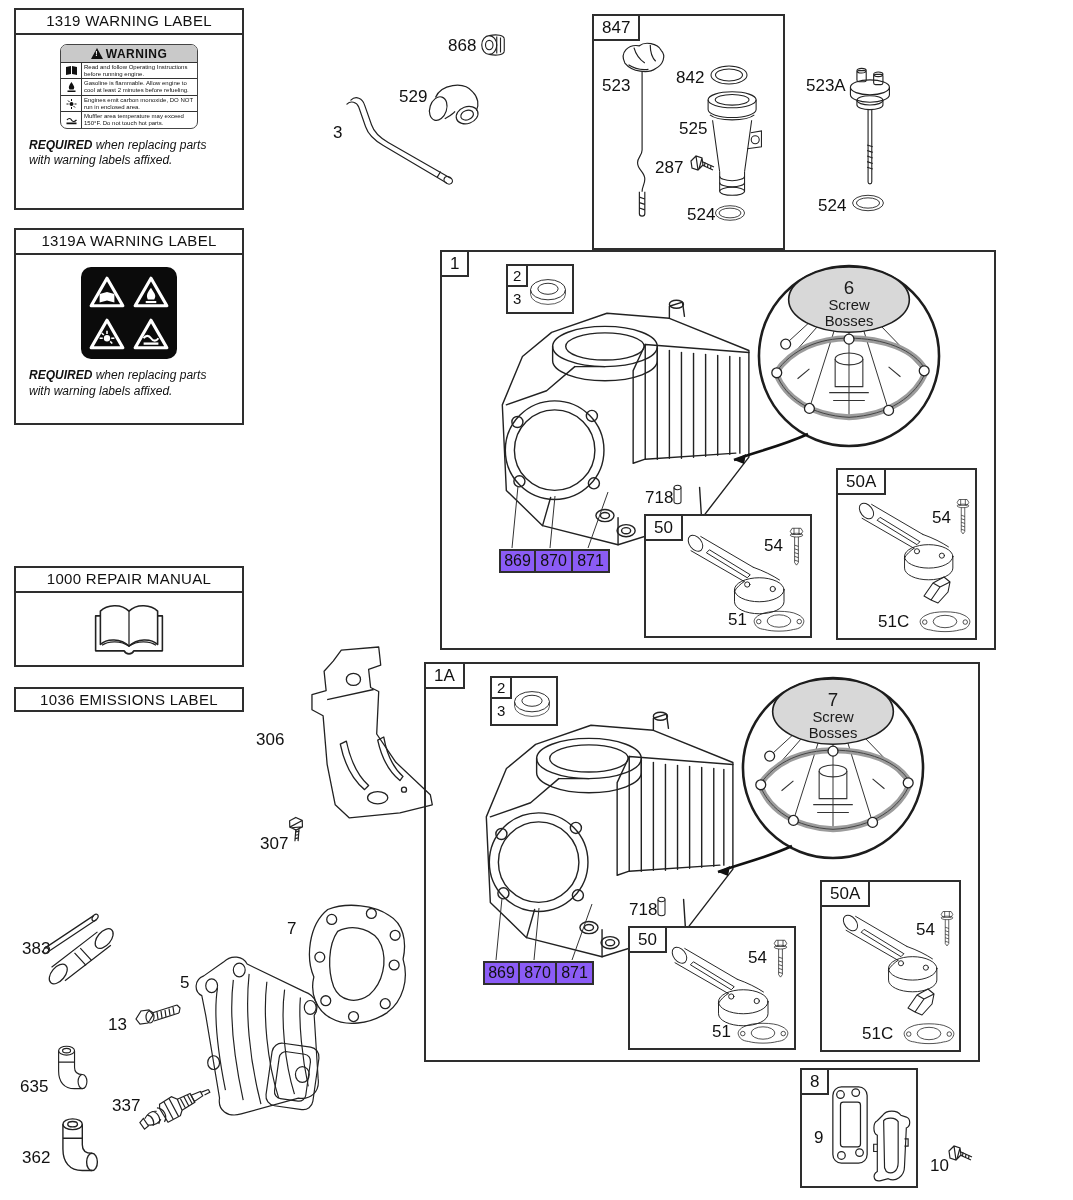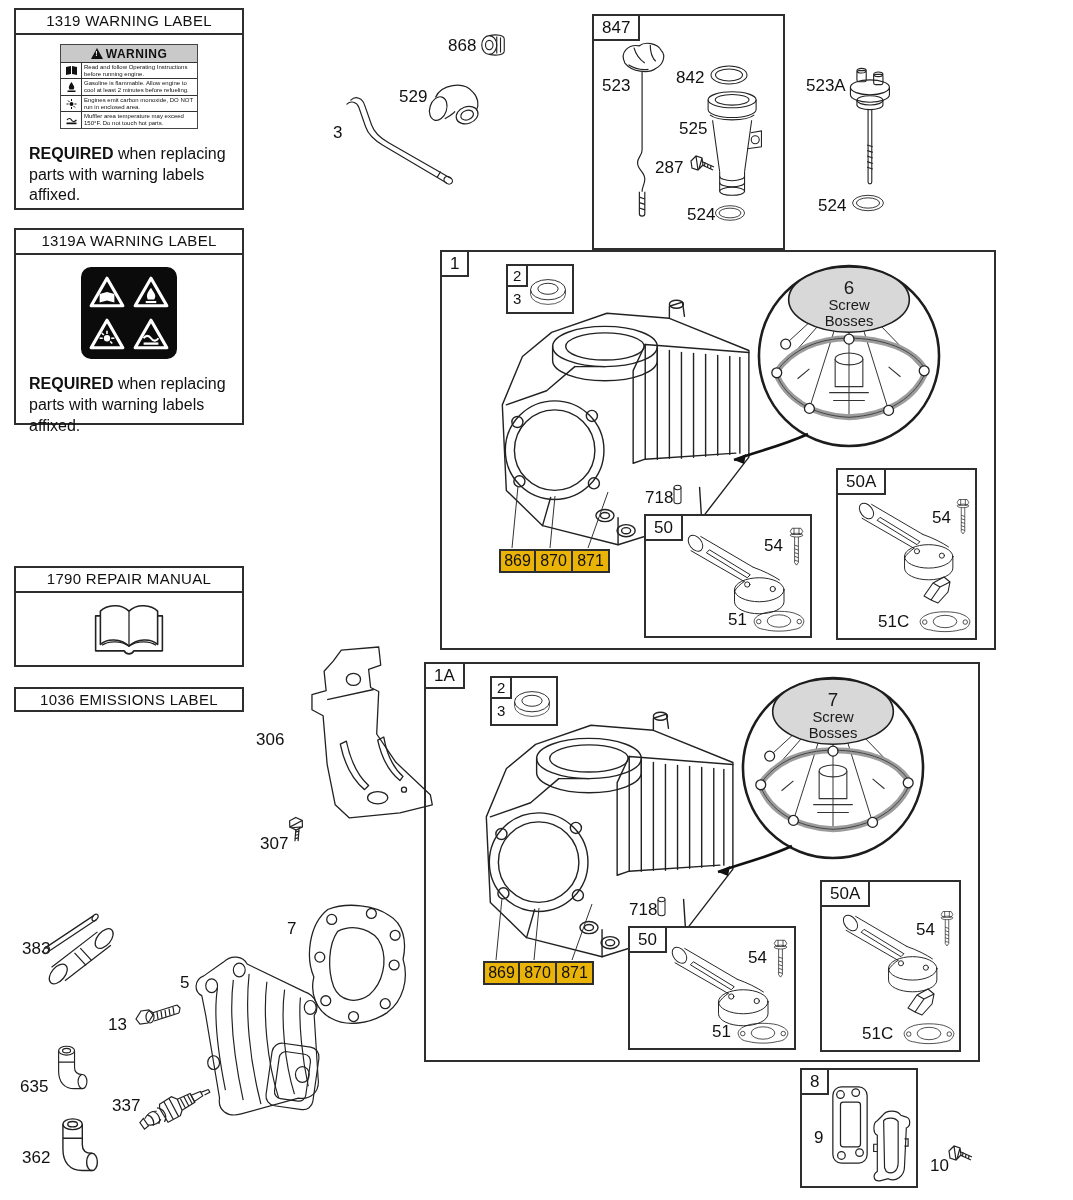--- a/index.html
+++ b/index.html
@@ -12,26 +12,26 @@
   .fbody{position:relative;display:flex;flex-direction:column;align-items:center;}
   .pbox{position:absolute;border:2px solid #2e2e2e;background:#fff;box-sizing:border-box;}
   .corner{position:absolute;top:-2px;left:-2px;border:2px solid #2e2e2e;background:#fff;
           padding:0 8px;font-size:17px;line-height:23px;white-space:nowrap;}
   .corner.sm{padding:0 5px;font-size:15px;line-height:19px;}
   .plabel{position:absolute;font-size:17px;white-space:nowrap;}
   .plabel.sm{font-size:15px;}
   .part-svg{position:absolute;}
   .cells{position:absolute;display:flex;}
   .cell{width:37px;height:24px;border:2px solid #2e2e2e;border-left:none;display:flex;
-        align-items:center;justify-content:center;font-size:16px;background:#eab308;box-sizing:border-box;}
+        align-items:center;justify-content:center;font-size:16px;background:#8b5cf6;box-sizing:border-box;}
   .cell:first-child{border-left:2px solid #2e2e2e;}
-  .req{font-size:16px;line-height:1.3;margin:15px 13px 0 13px;align-self:flex-start;}
+  .req{font-style:italic;font-size:12px;line-height:1.3;margin:9px 13px 0 13px;align-self:flex-start;}
   .req b{font-weight:bold;}
   
-  .wcard{width:136px;border:1.5px solid #444;border-radius:0;margin-top:9px;overflow:hidden;background:#fff;}
+  .wcard{width:136px;border:1.5px solid #444;border-radius:7px;margin-top:9px;overflow:hidden;background:#fff;}
   .whead{background:#c9c9c9;display:flex;align-items:center;justify-content:center;gap:3px;
          height:17px;border-bottom:1.5px solid #333;}
   .whead .wword{font-weight:bold;font-size:12px;letter-spacing:.5px;}
   .wrow{display:flex;border-bottom:1px solid #333;}
   .wrow:last-child{border-bottom:none;}
   .wicon{width:20px;min-width:20px;border-right:1px solid #333;display:flex;align-items:center;justify-content:center;}
   .wtext{font-size:6px;line-height:1.12;padding:1px 2px;overflow:hidden;}
   .tri{width:0;height:0;border-left:6px solid transparent;border-right:6px solid transparent;
        border-bottom:11px solid #111;position:relative;}
   .tri::after{content:"!";position:absolute;left:-1.5px;top:2px;color:#fff;font-size:7px;font-weight:bold;}
@@ -440,21 +440,21 @@
         <path d="M11 20 C13 17 16 17 18 20 C20 23 23 23 25 20" stroke="#fff" stroke-width="2" fill="none"></path>
             <rect x="11" y="24" width="14" height="2.2" fill="#fff"></rect>
       </svg>
     </div>
     <p class="req"><b>REQUIRED</b> <span>when replacing parts with warning labels affixed.</span></p>
   </div>
 </section>
 
 
 <section class="framed" style="left:14px;top:566px;width:230px;height:101px">
-  <div class="ftitle">1790 REPAIR MANUAL</div>
+  <div class="ftitle">1000 REPAIR MANUAL</div>
   <div class="fbody">
     <svg width="80" height="62" viewBox="0 0 100 78" style="margin-top:7px">
           <use href="#sym-book"></use>
         </svg>
   </div>
 </section>
 
 <section class="framed" style="left:14px;top:687px;width:230px;height:25px">
   <div class="ftitle noline">1036 EMISSIONS LABEL</div>
 </section>

